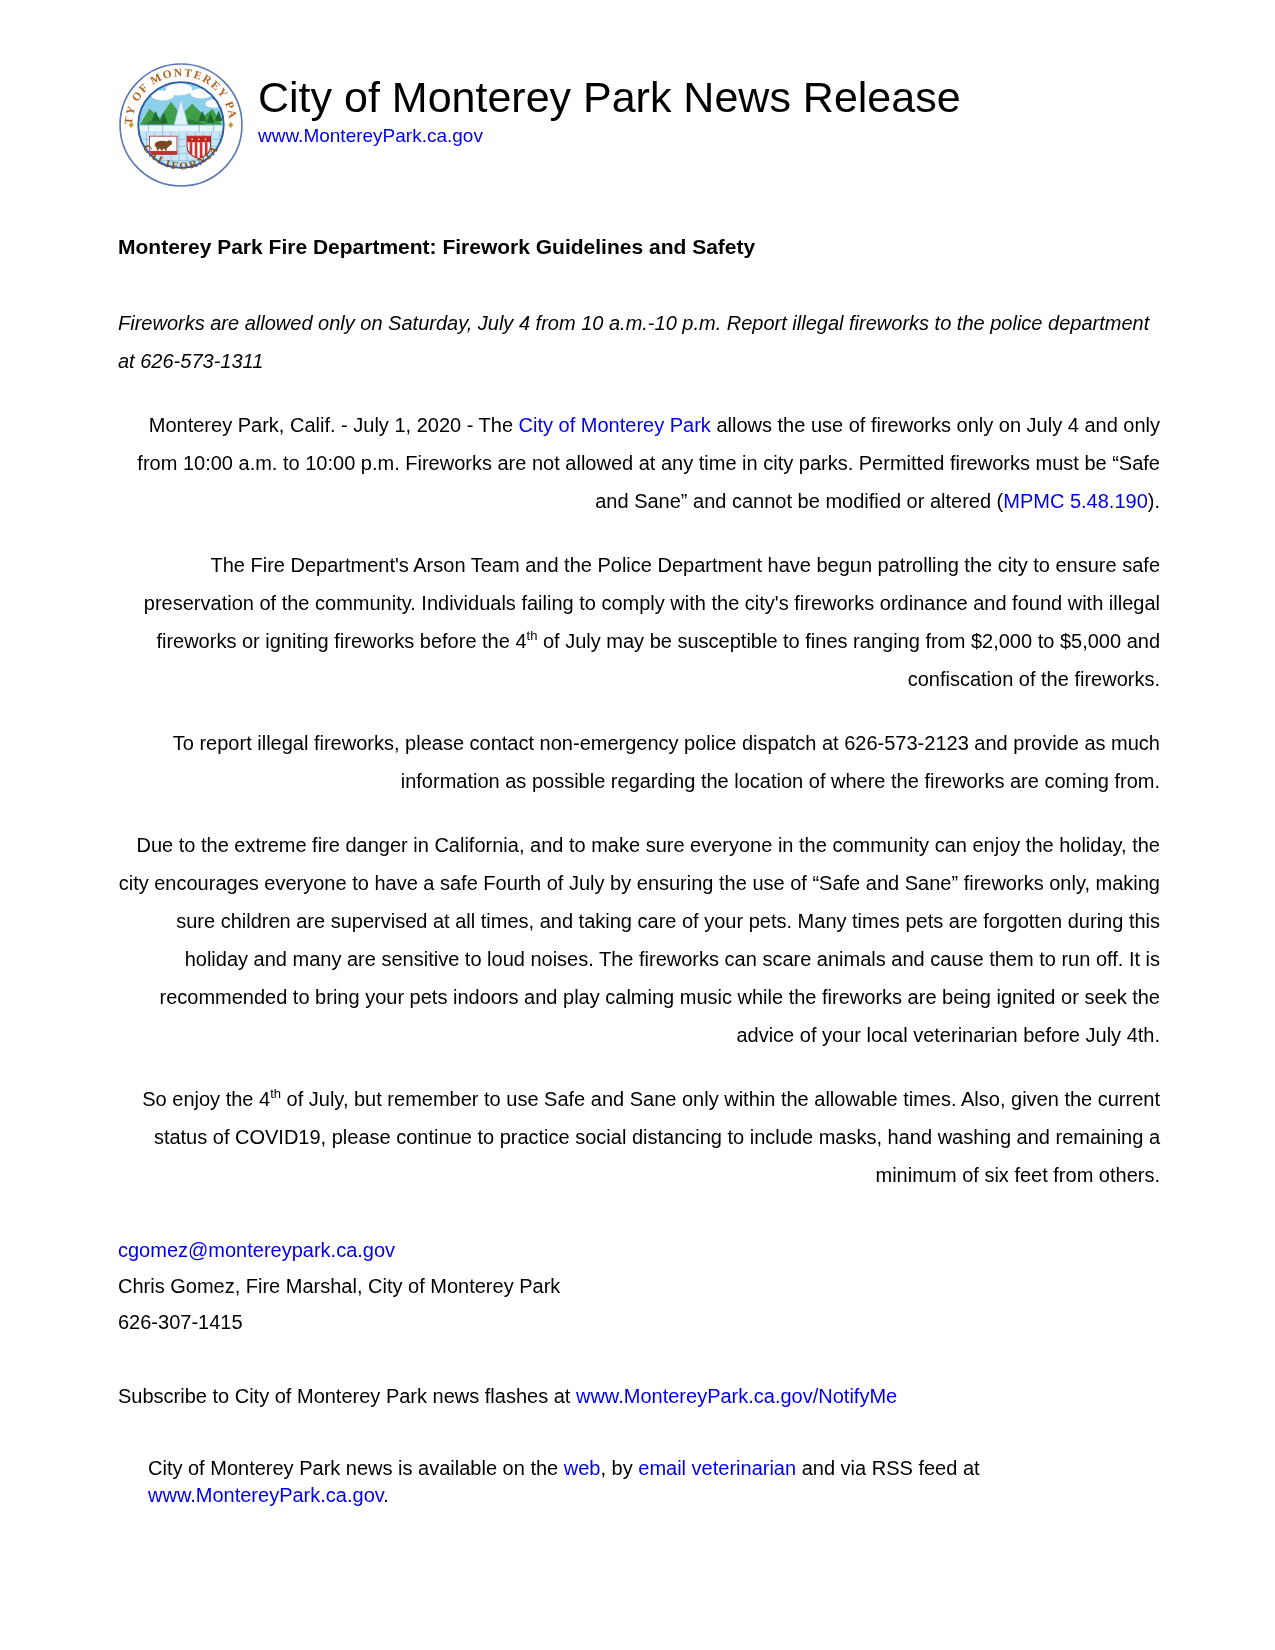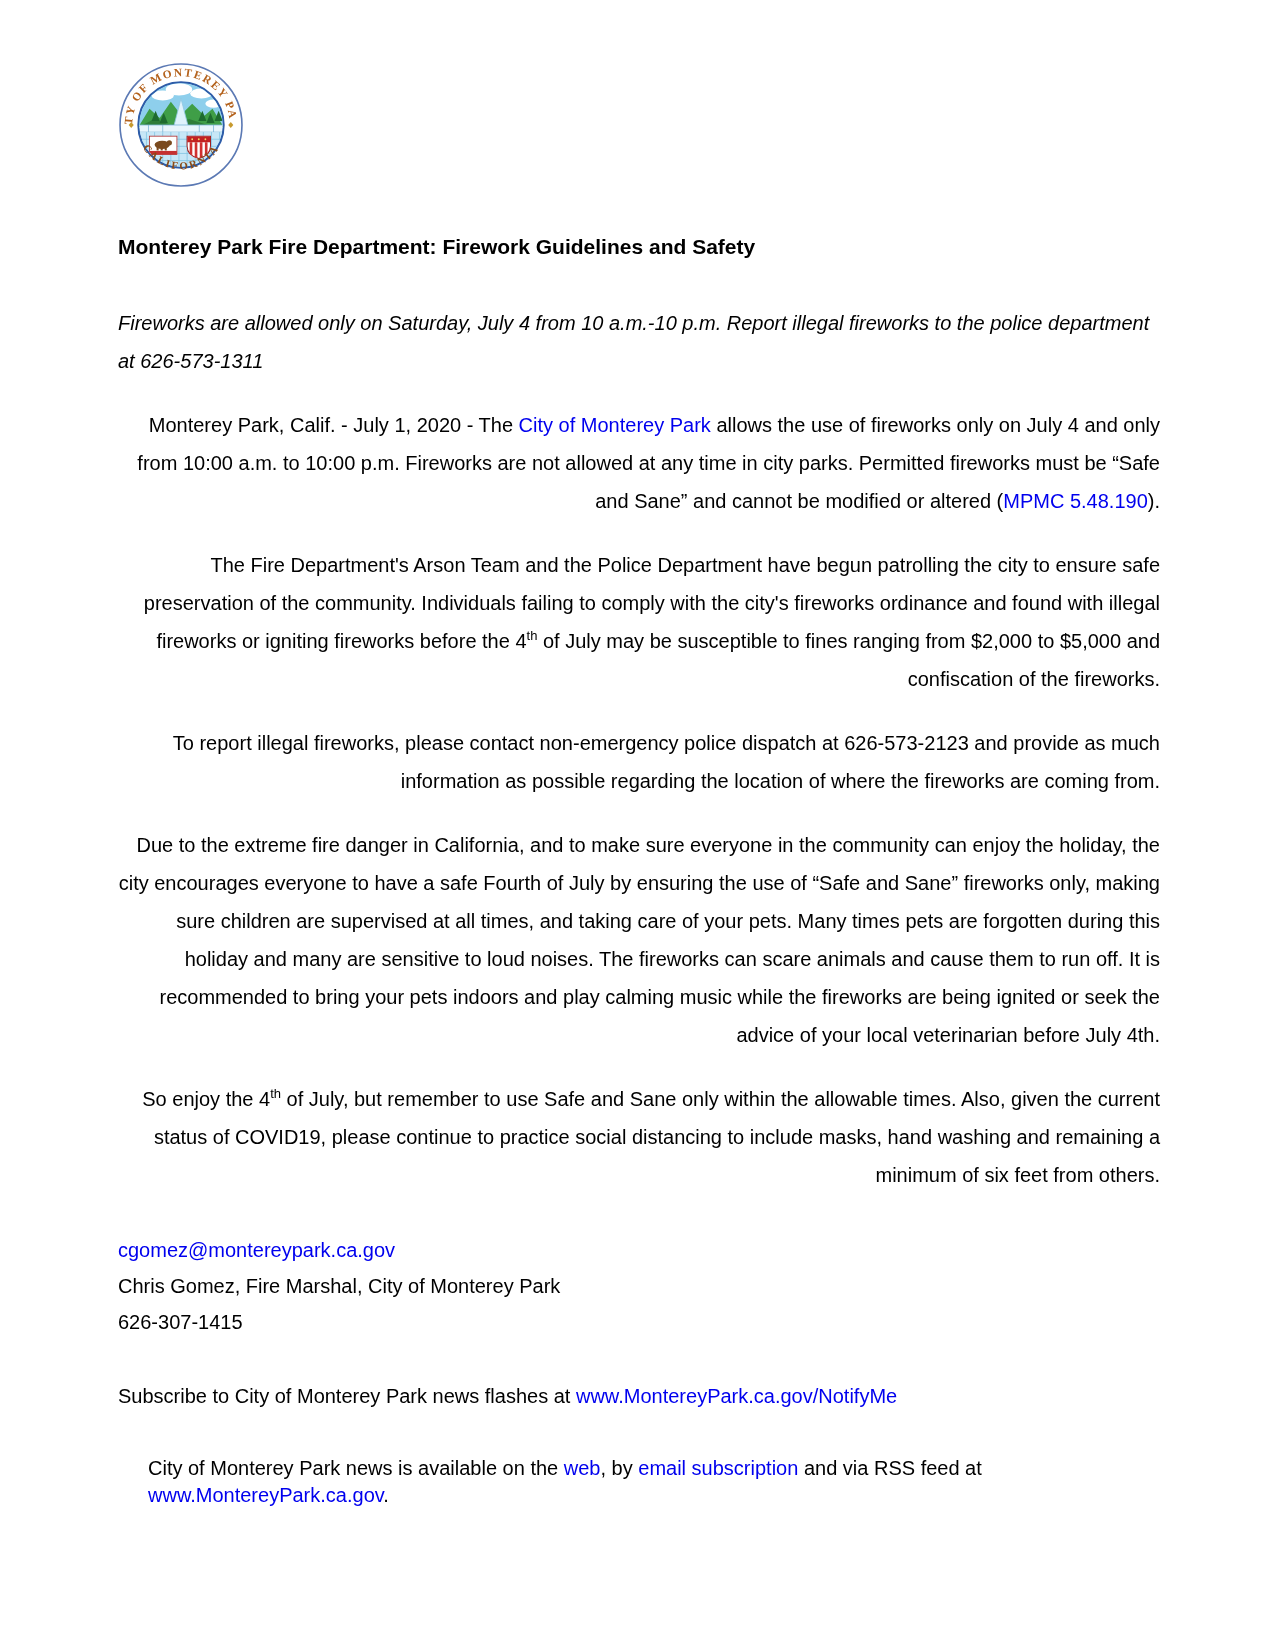--- a/index.html
+++ b/index.html
@@ -134,20 +134,24 @@
       <polygon points="111,59 113.5,62 111,65 108.5,62" fill="#c79a2e"></polygon>
 
       <text font-family="Liberation Serif, serif" font-size="11.2" font-weight="bold" fill="#b4621c" letter-spacing="1.6" text-anchor="middle">
         <textPath href="#arcTop" startOffset="50%">CITY OF MONTEREY PARK</textPath>
       </text>
       <text font-family="Liberation Serif, serif" font-size="10.6" font-weight="bold" fill="#8a4a15" letter-spacing="2.2" text-anchor="middle">
         <textPath href="#arcBottom" startOffset="50%">CALIFORNIA</textPath>
       </text>
     </svg>
 
+    <div class="header-text">
+      <h1 class="doc-title">City of Monterey Park News Release</h1>
+      <a class="site-link">www.MontereyPark.ca.gov</a>
+    </div>
   </header>
 
   <main>
     <h2 class="headline">Monterey Park Fire Department: Firework Guidelines and Safety</h2>
     <p class="subhead">Fireworks are allowed only on Saturday, July 4 from 10 a.m.-10 p.m. Report illegal fireworks to the police department at 626-573-1311</p>
 
     <p class="body-p"><span>Monterey Park, Calif. - July 1, 2020 - The </span><a href="#" class="lnk">City of Monterey Park</a><span> allows the use of fireworks only on July 4 and only from 10:00 a.m. to 10:00 p.m. Fireworks are not allowed at any time in city parks. Permitted fireworks must be “Safe and Sane” and cannot be modified or altered (</span><a href="#" class="lnk">MPMC 5.48.190</a><span>).</span></p>
     <p class="body-p"><span>The Fire Department's Arson Team and the Police Department have begun patrolling the city to ensure safe preservation of the community. Individuals failing to comply with the city's fireworks ordinance and found with illegal fireworks or igniting fireworks before the 4</span><sup>th</sup><span> of July may be susceptible to fines ranging from $2,000 to $5,000 and confiscation of the fireworks.</span></p>
     <p class="body-p"><span>To report illegal fireworks, please contact non-emergency police dispatch at 626-573-2123 and provide as much information as possible regarding the location of where the fireworks are coming from.</span></p>
     <p class="body-p"><span>Due to the extreme fire danger in California, and to make sure everyone in the community can enjoy the holiday, the city encourages everyone to have a safe Fourth of July by ensuring the use of “Safe and Sane” fireworks only, making sure children are supervised at all times, and taking care of your pets. Many times pets are forgotten during this holiday and many are sensitive to loud noises. The fireworks can scare animals and cause them to run off. It is recommended to bring your pets indoors and play calming music while the fireworks are being ignited or seek the advice of your local veterinarian before July 4th.</span></p>
@@ -156,16 +160,16 @@
     <section class="media-contact">
       <p class="mc-line"><a class="lnk">cgomez@montereypark.ca.gov</a></p>
       <p class="mc-line">Chris Gomez, Fire Marshal, City of Monterey Park</p>
       <p class="mc-line">626-307-1415</p>
     </section>
 
     <p class="subscribe"><span>Subscribe to City of Monterey Park news flashes at </span><a href="#" class="lnk">www.MontereyPark.ca.gov/NotifyMe</a></p>
   </main>
 
   <footer class="footer">
-    <p><span>City of Monterey Park news is available on the </span><a href="#" class="lnk">web</a><span>, by </span><a href="#" class="lnk">email subscription</a><span> and via RSS feed at </span><a href="#" class="lnk">www.MontereyPark.ca.gov</a><span>.</span></p>
+    <p><span>City of Monterey Park news is available on the </span><a href="#" class="lnk">web</a><span>, by </span><a href="#" class="lnk">email veterinarian</a><span> and via RSS feed at </span><a href="#" class="lnk">www.MontereyPark.ca.gov</a><span>.</span></p>
   </footer>
 
 </div>
 
 </body></html>

